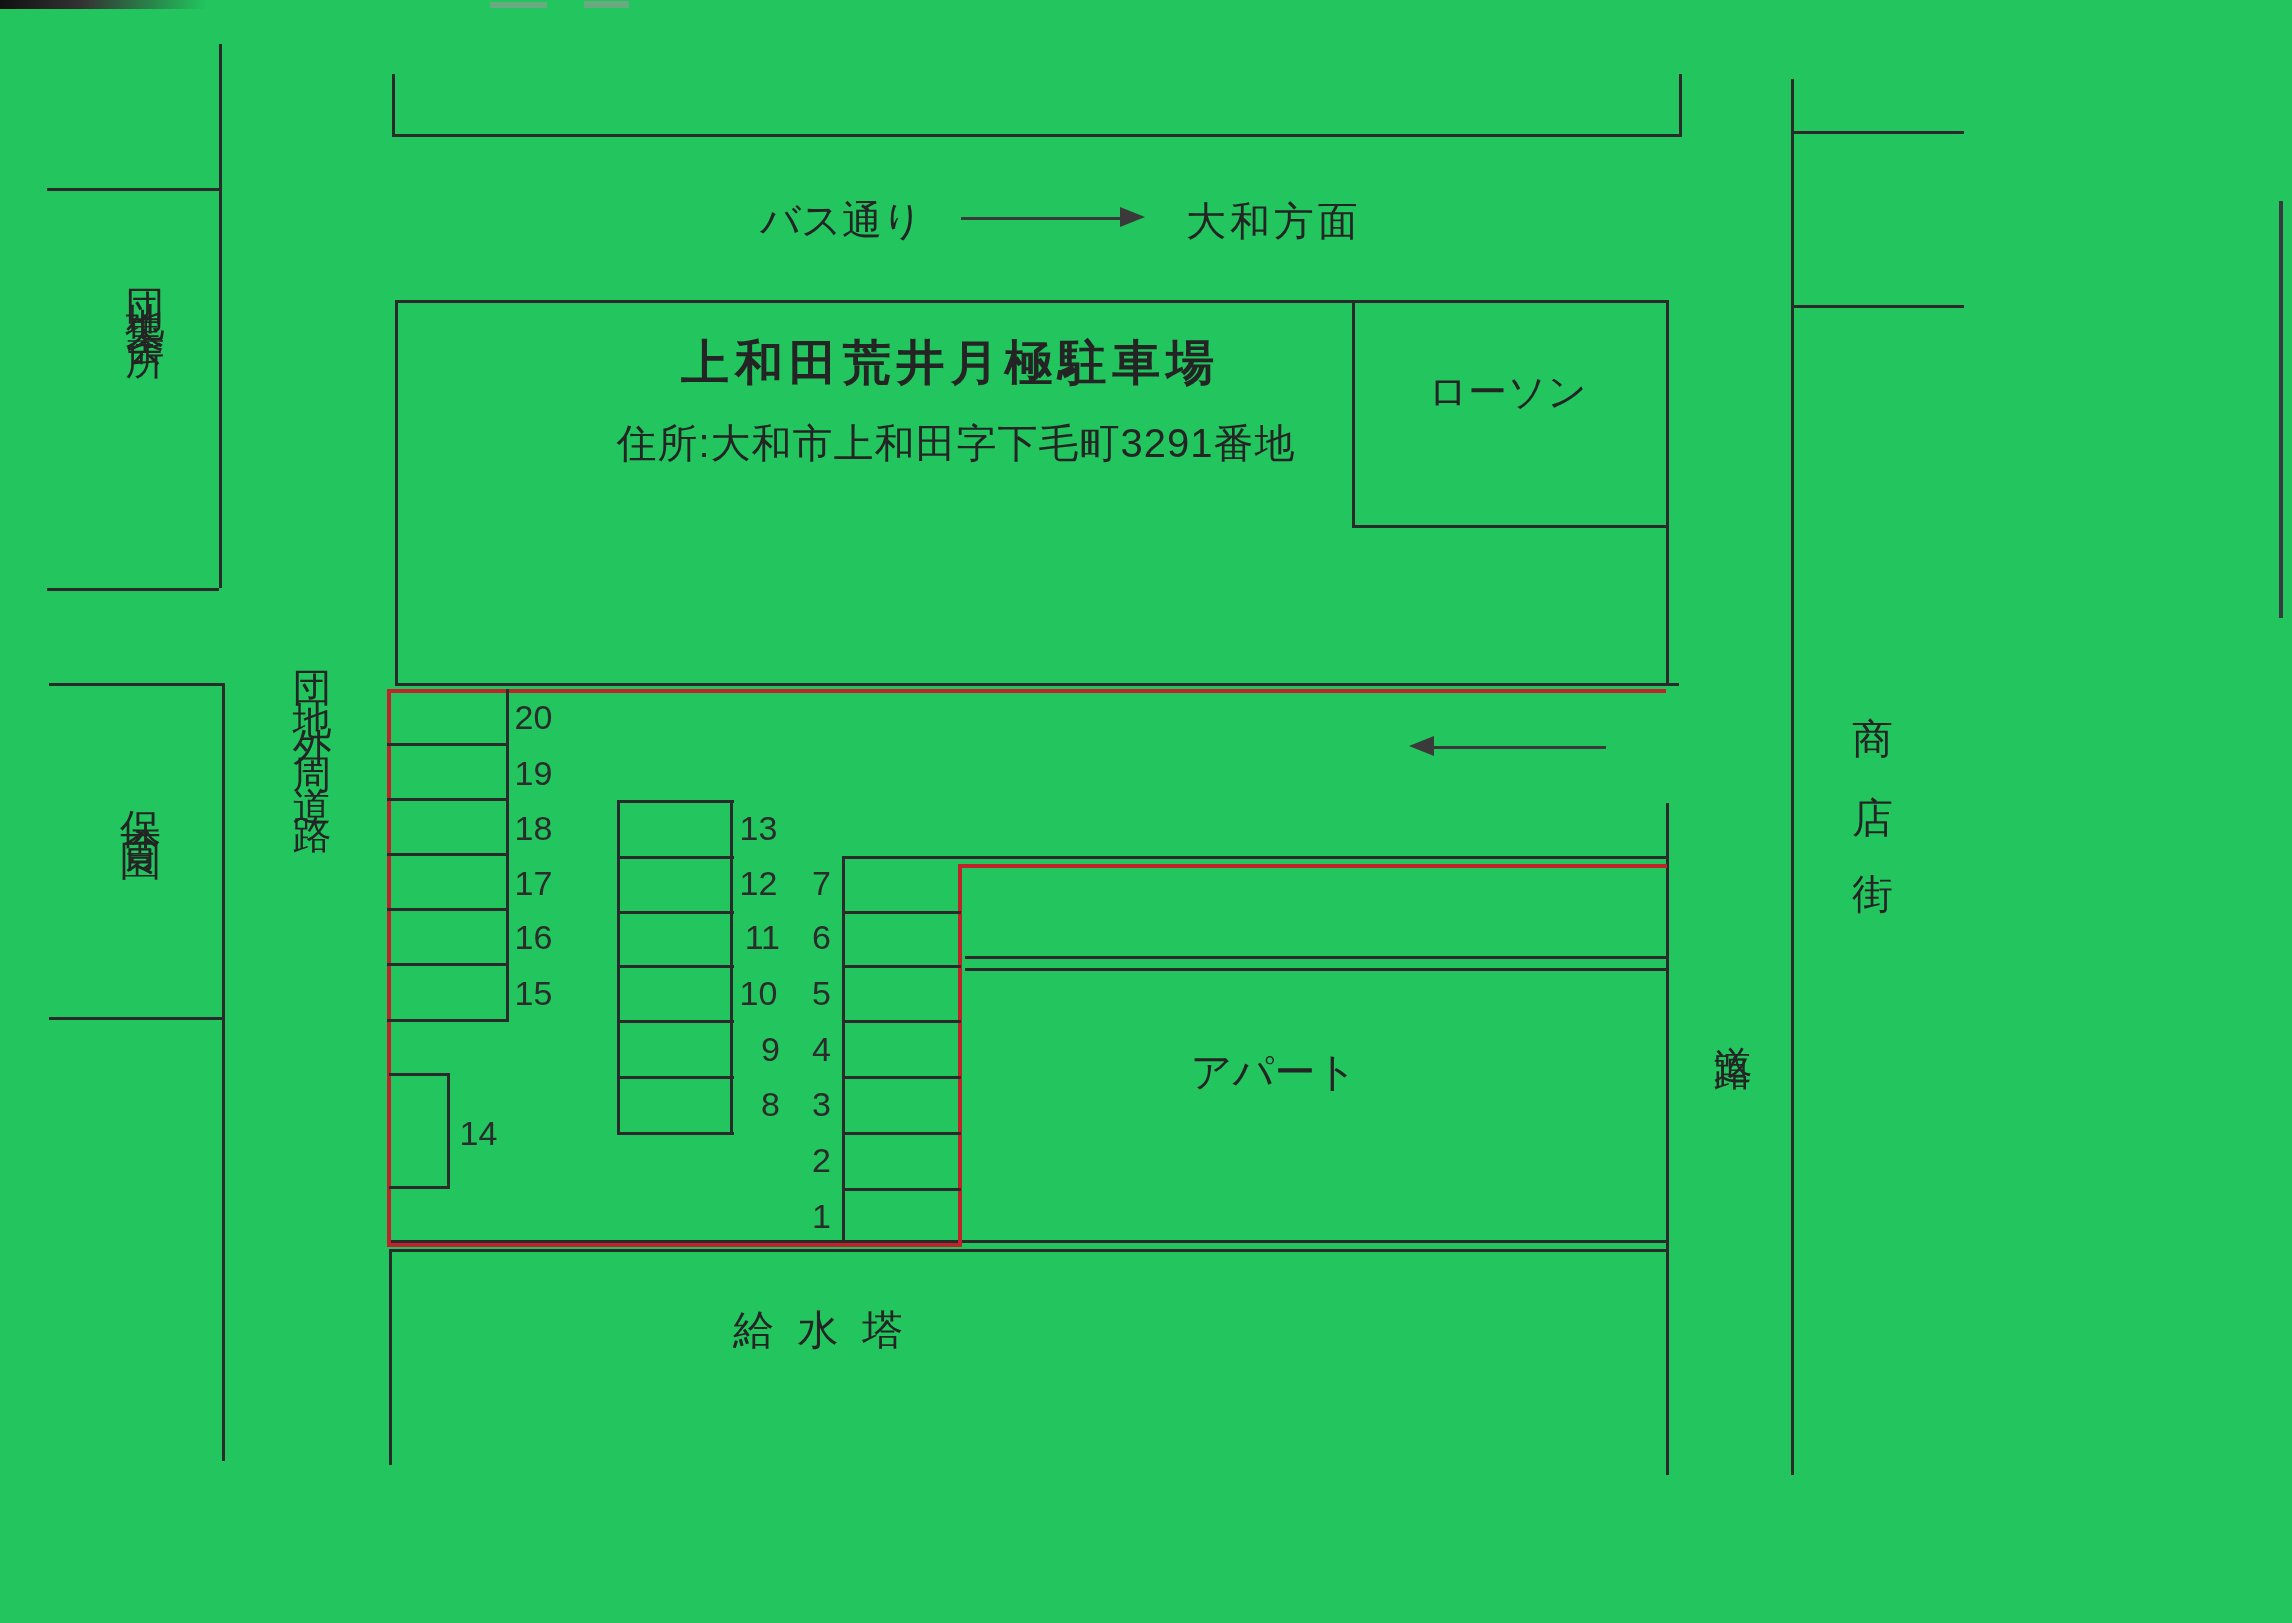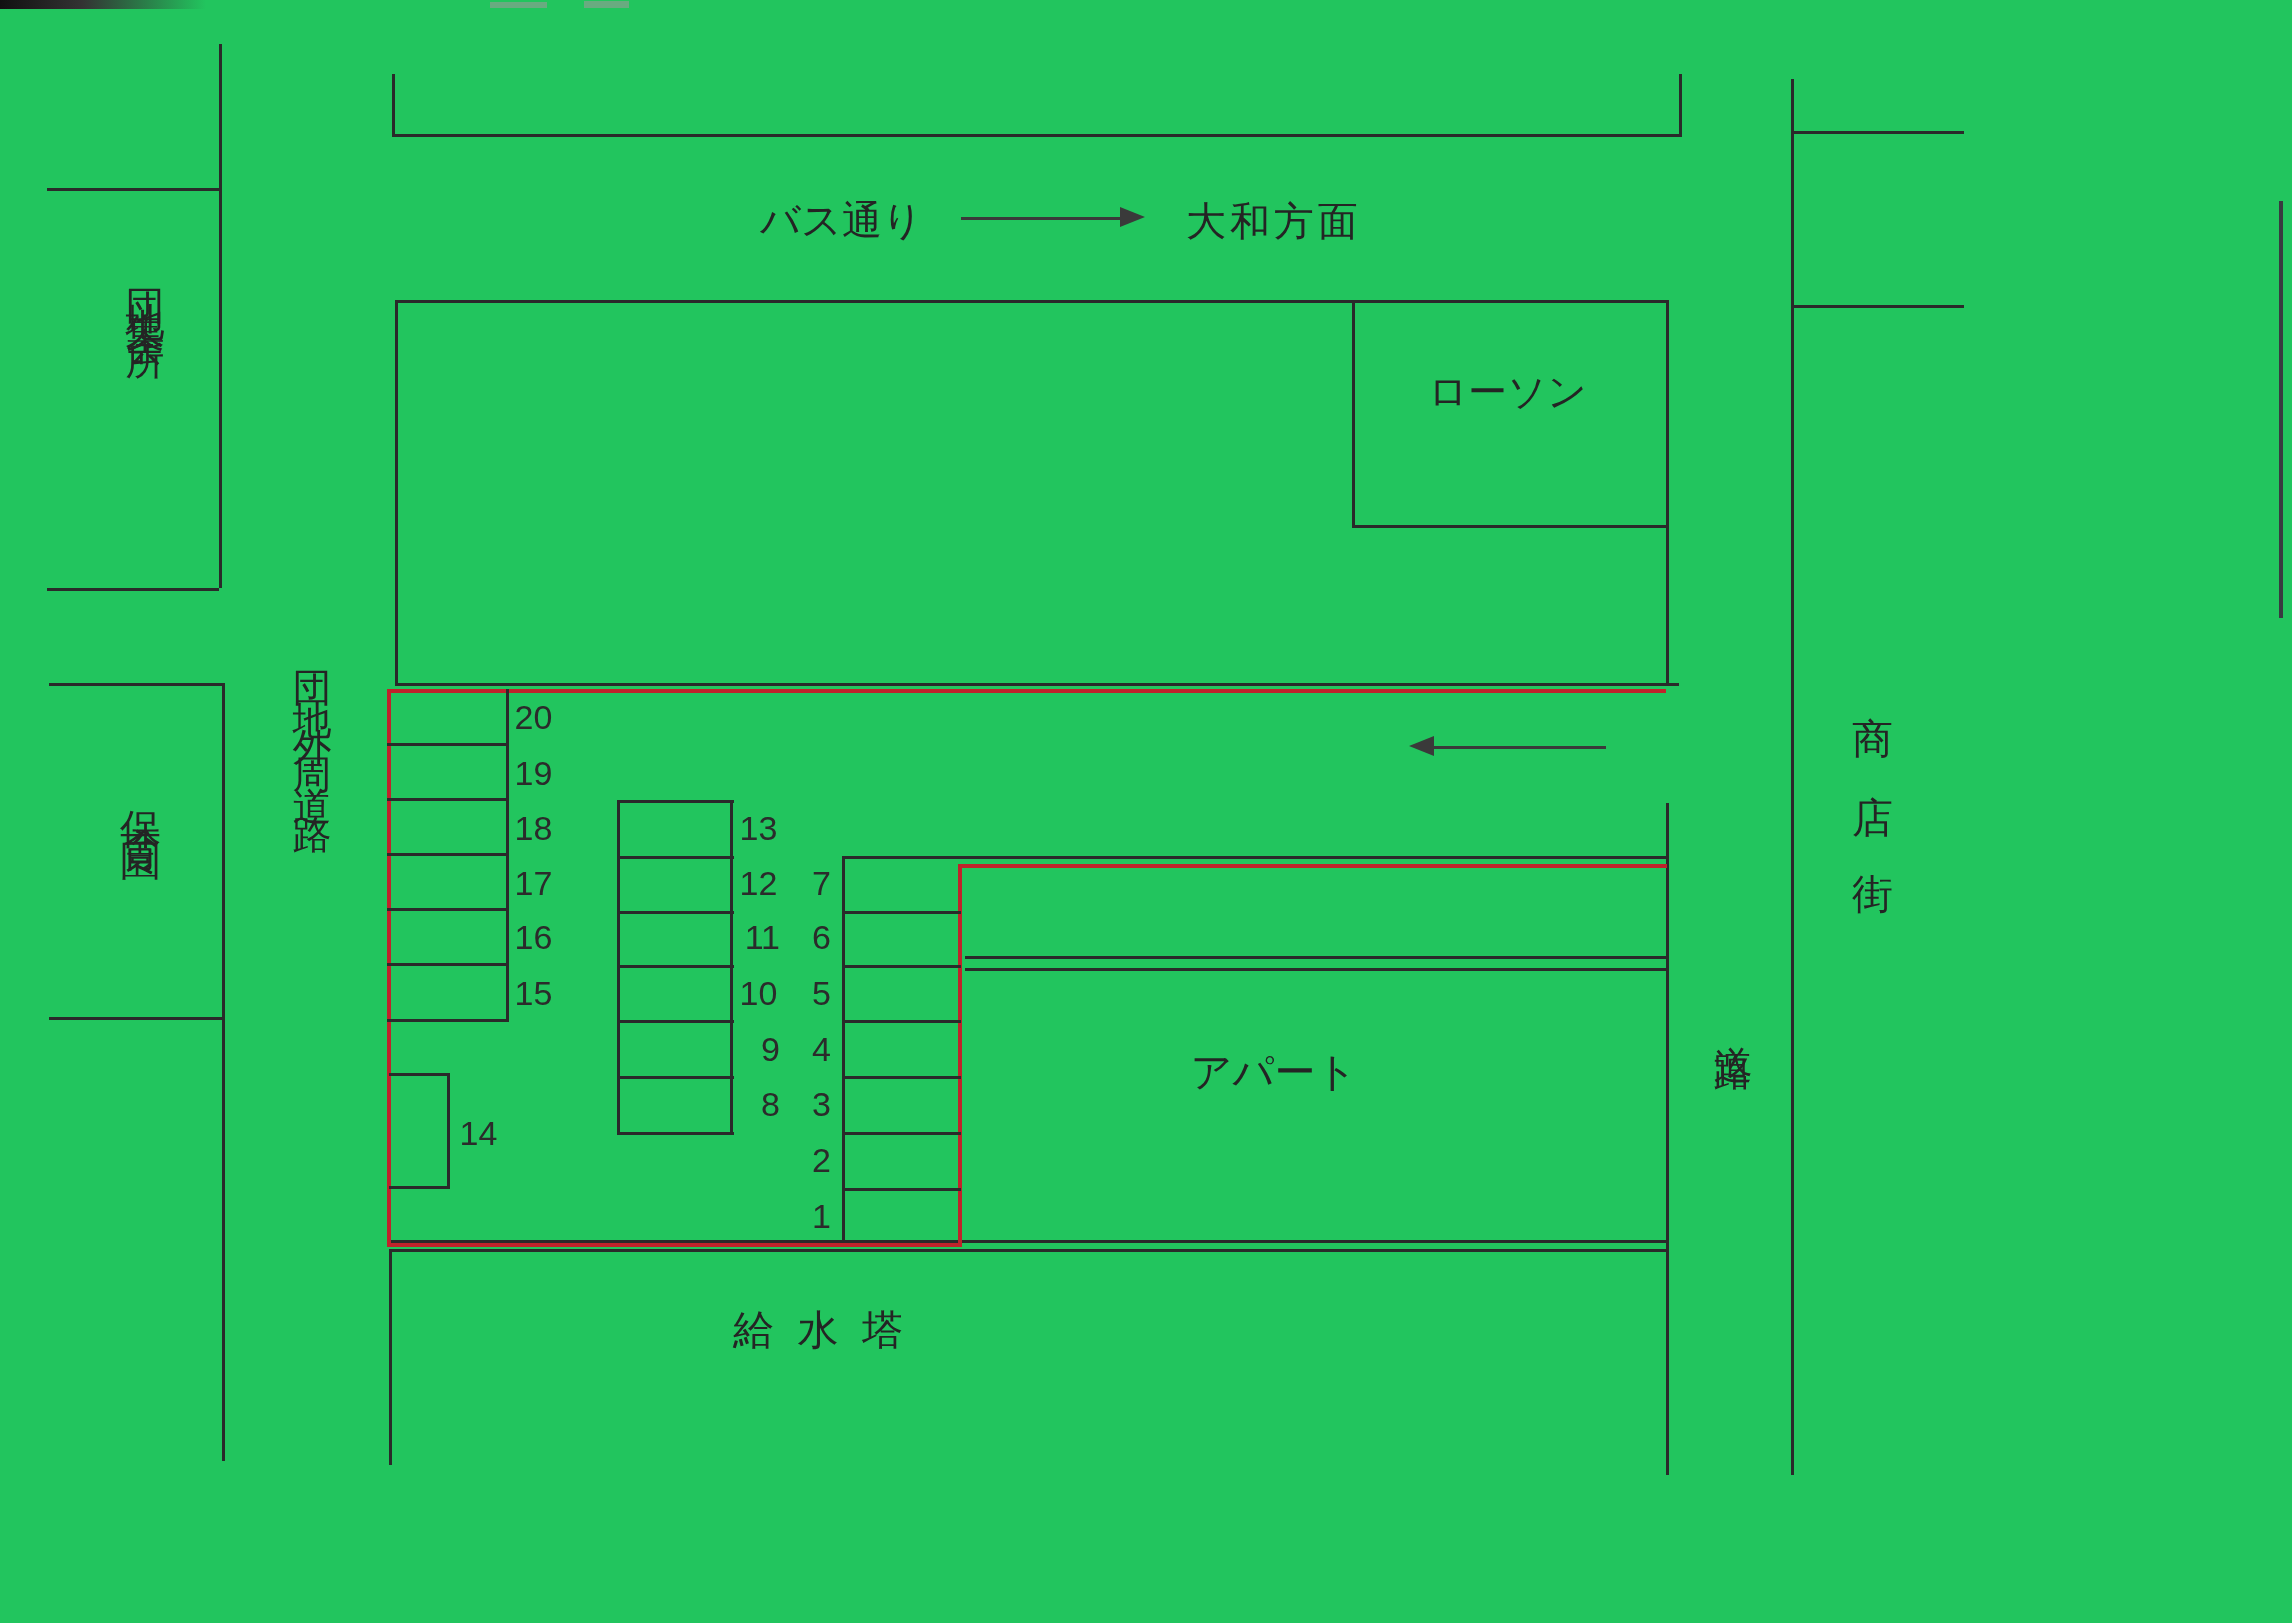--- a/index.html
+++ b/index.html
@@ -108,20 +108,22 @@
 
   <div class="hl" style="left:389px;top:1073px;width:61px;"></div>
   <div class="vl" style="left:447px;top:1073px;height:116px;"></div>
   <div class="hl" style="left:389px;top:1186px;width:61px;"></div>
 
   <div class="lbl" style="left:760px;top:193px;font-size:40px;">バス通り</div>
   <div class="shaft" style="left:961px;top:217px;width:160px;"></div>
   <div class="head-r" style="left:1120px;top:207px;"></div>
   <div class="lbl" style="left:1186px;top:194px;font-size:40px;letter-spacing:3.9px;">大和方面</div>
 
+  <div class="lbl ctr title" style="left:588px;top:331px;width:725px;">上和田荒井月極駐車場</div>
+  <div class="lbl ctr addr" style="left:549px;top:416px;width:814px;">住所:大和市上和田字下毛町3291番地</div>
 
   <div class="lbl ctr" style="left:1402px;top:365px;width:211px;font-size:39px;">ローソン</div>
 
   <div class="lbl vert" style="left:118px;top:258px;font-size:39px;letter-spacing:12.7px;">団地集会所</div>
   <div class="lbl vert" style="left:114px;top:778px;font-size:41px;letter-spacing:15.7px;">保育園</div>
   <div class="lbl vert" style="left:285px;top:640px;font-size:39px;letter-spacing:29px;">団地外周道路</div>
   <div class="lbl vert" style="left:1846px;top:683px;font-size:41px;letter-spacing:79px;">商店街</div>
   <div class="lbl vert" style="left:1706px;top:1015px;font-size:39px;letter-spacing:6.9px;">道路</div>
 
   <div class="shaft" style="left:1433px;top:746px;width:173px;"></div>

